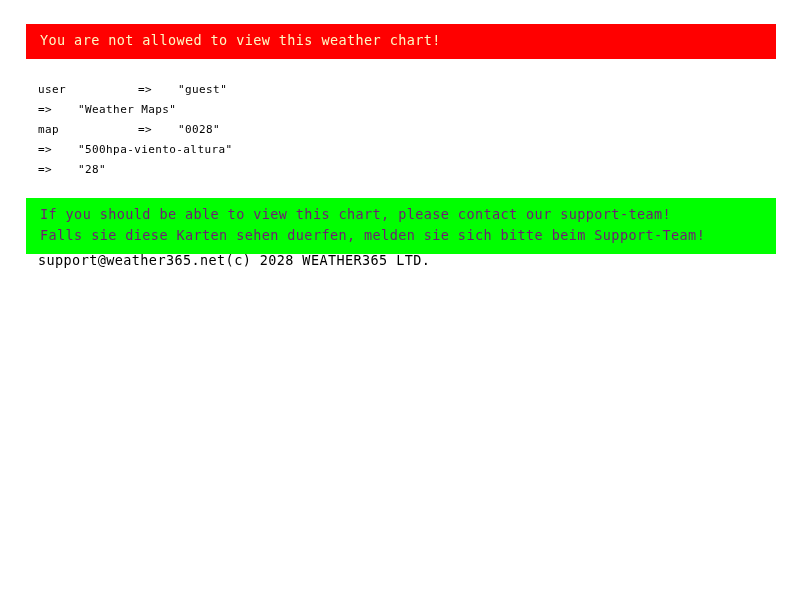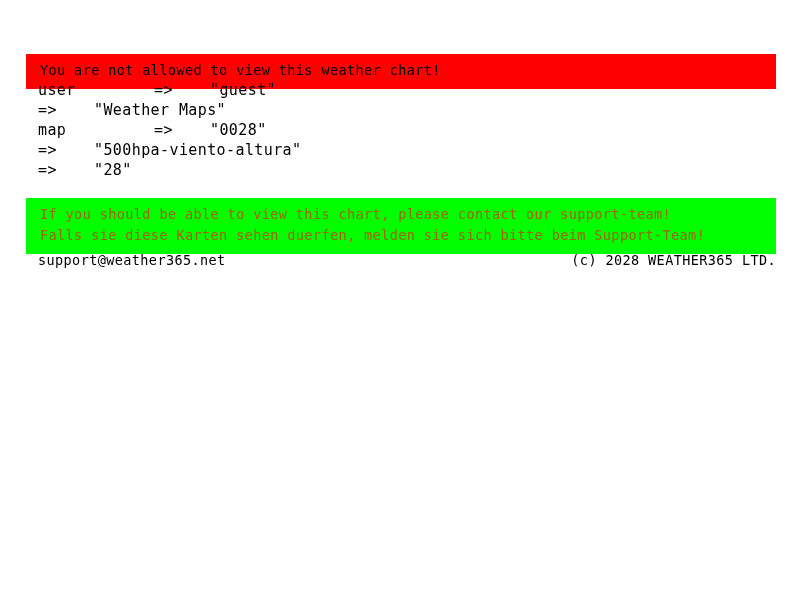--- a/index.html
+++ b/index.html
@@ -26,64 +26,61 @@
     width: 750px;
     box-sizing: border-box;
     padding: 6px 14px 8px 14px;
     line-height: 21px;
     font-size: 13.5px;
     letter-spacing: 0.4px;
   }
   .banner-error {
     top: 24px;
     background: #ff0000;
-    color: #000000;
-    margin-top: 30px;
+    color: #fef9c3;
   }
   .banner-ok {
     top: 198px;
     background: #00ff00;
-    color: #a16207;
+    color: #701a75;
   }
   .banner .line {
     white-space: pre;
   }
   .params {
     position: absolute;
     left: 38px;
     top: 80px;
     width: 720px;
   }
   .param-row {
     display: flex;
     height: 20px;
     line-height: 20px;
     white-space: pre;
     letter-spacing: 0.4px;
-    font-size: 15px;
-    gap: 16px;
+    font-size: 11px;
   }
   .param-key {
     width: 100px;
     flex: 0 0 100px;
   }
   .param-arrow {
     width: 40px;
     flex: 0 0 40px;
   }
   .param-val {
     flex: 1 1 auto;
   }
   .footer {
     position: absolute;
     left: 38px;
     top: 250px;
     width: 738px;
     display: flex;
-    justify-content: space-between;
     white-space: pre;
     font-size: 13.5px;
     letter-spacing: 0.4px;
     line-height: 20px;
   }
   .footer a, .footer .email {
     color: #000000;
     text-decoration: none;
   }
 </style>

